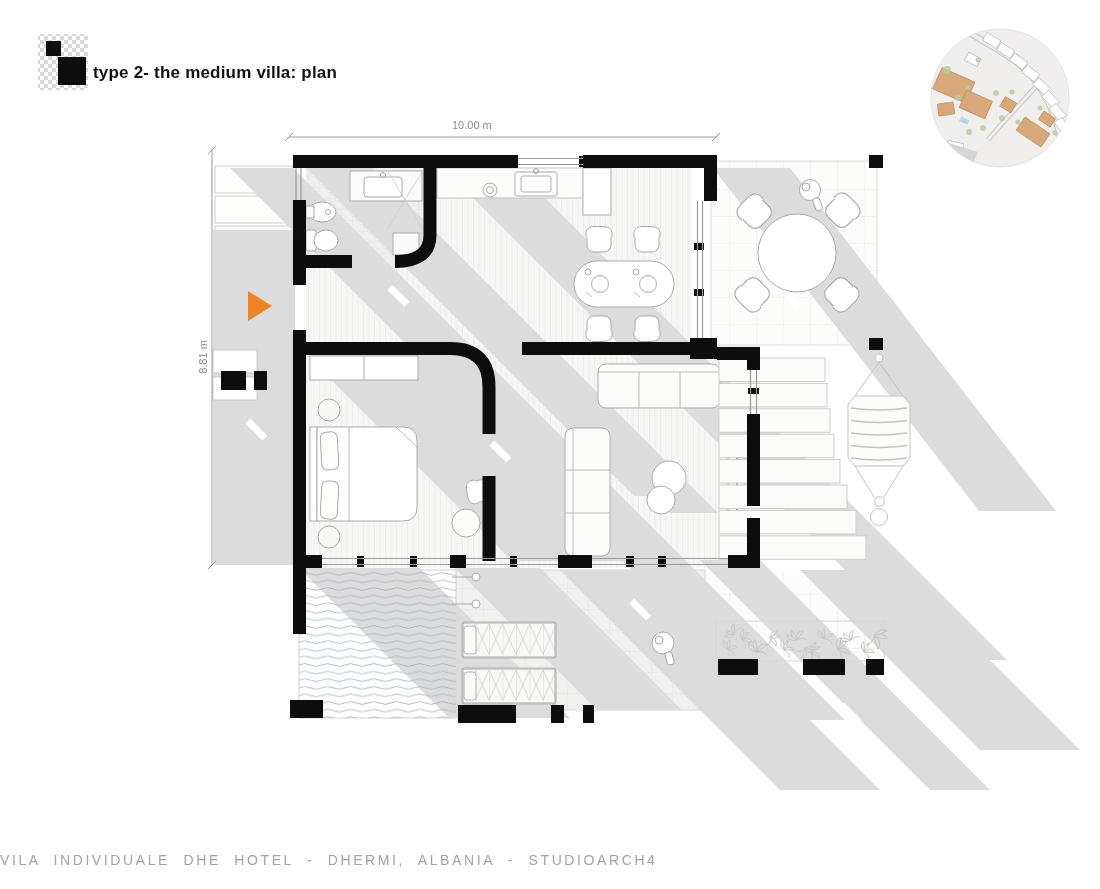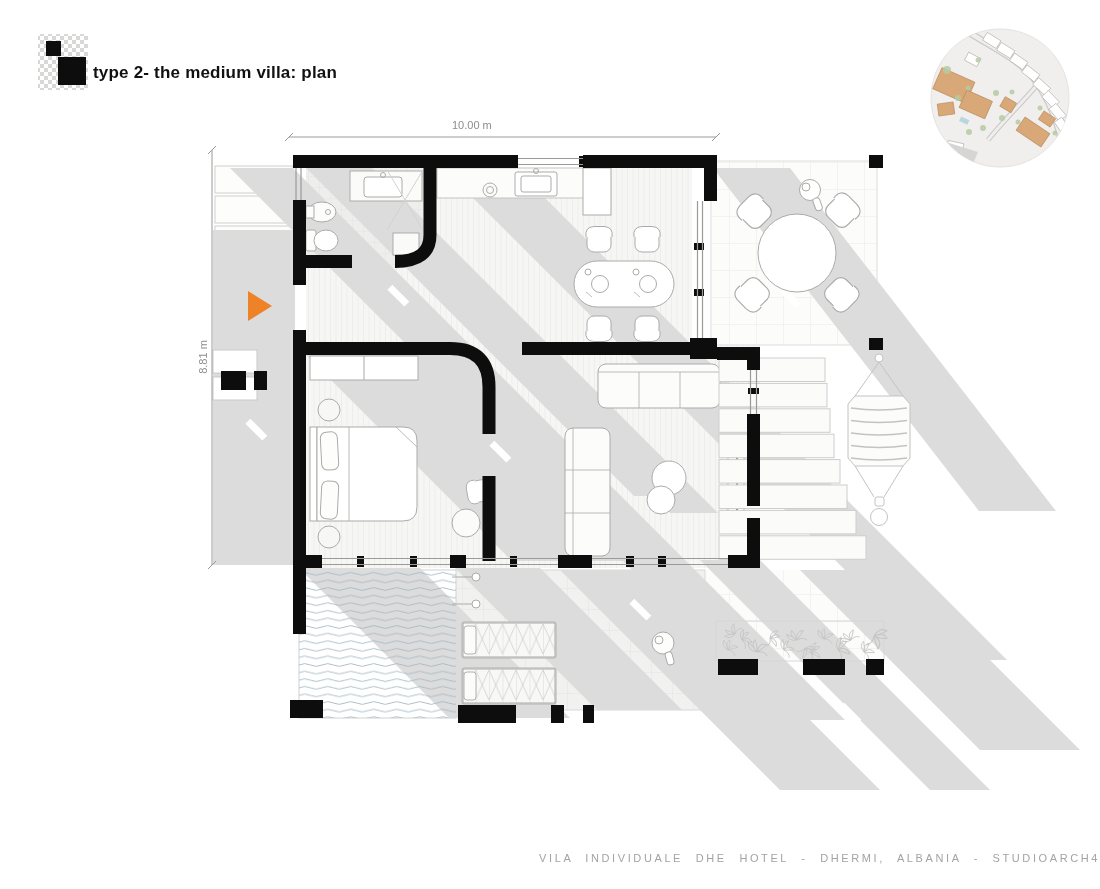--- a/index.html
+++ b/index.html
@@ -4,21 +4,21 @@
 <style>
   html,body{margin:0;padding:0;background:#ffffff;width:1100px;height:889px;overflow:hidden;
     font-family:"Liberation Sans", sans-serif;}
   .page{position:relative;width:876px;height:889px;background:#fff;}
   svg{position:absolute;left:0;top:0;}
   .page-title{position:absolute;left:93px;top:63px;font-size:17px;font-weight:bold;color:#111;
     letter-spacing:0.2px;}
   .dim-label{position:absolute;font-size:11px;color:#8d8d8c;}
   .dim-w{left:452px;top:119px;width:100px;}
   .dim-h{left:174px;top:350px;width:60px;height:14px;text-align:center;transform:rotate(-90deg);}
-  .footer{position:absolute;left:0;top:852px;width:1100px;text-align:right;font-size:11px;
+  .footer{position:absolute;left:0;top:852px;width:1100px;text-align:left;font-size:14px;
     color:#a3a3a2;letter-spacing:2.6px;word-spacing:7px;}
 </style>
 </head>
 <body>
 
 <div class="page">
 
 <svg width="1100" height="889" viewBox="0 0 1100 889">
   <defs>
     <pattern id="pChecker" width="8" height="8" patternUnits="userSpaceOnUse">

